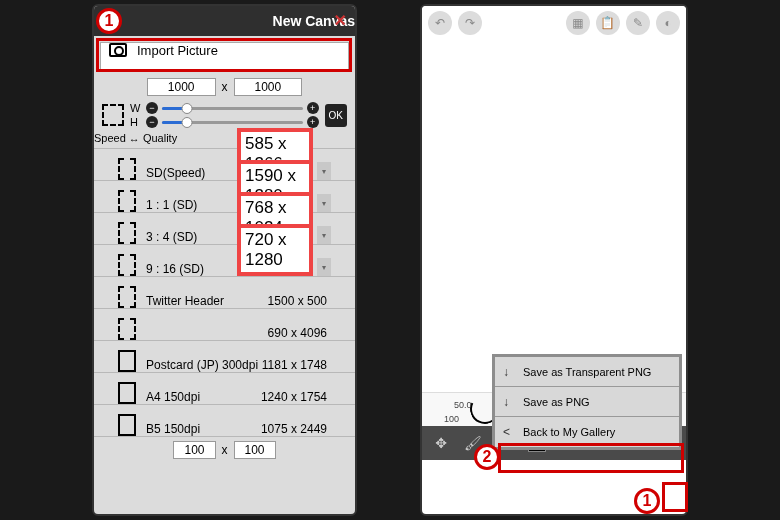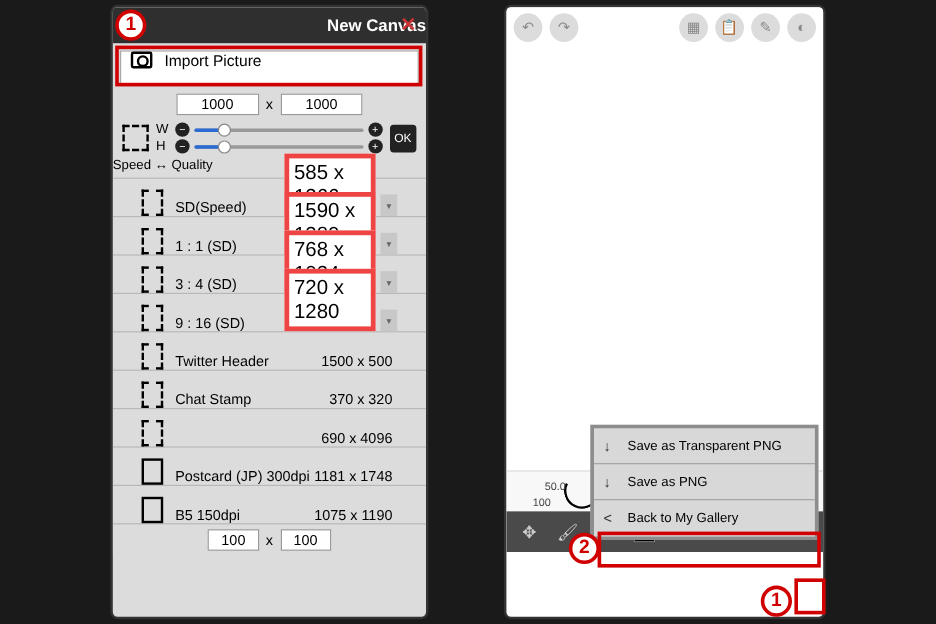--- a/index.html
+++ b/index.html
@@ -133,36 +133,36 @@
   </div>
 
   <div>
     <div class="preset">
         <div class="pbox"></div>
         <span class="pname">Twitter Header</span>
         <span class="psize-txt">1500 x 500</span>
       </div>
     <div class="preset">
         <div class="pbox"></div>
-        <span class="pname">Chat Stamp</span>
-        <span class="psize-txt">370 x 320</span>
-      </div>
-    <div class="preset">
-        <div class="pbox"></div>
         <span class="psize-txt">690 x 4096</span>
       </div>
     <div class="preset">
         <div class="pbox solid"></div>
         <span class="pname">Postcard (JP) 300dpi</span>
         <span class="psize-txt">1181 x 1748</span>
       </div>
     <div class="preset">
         <div class="pbox solid"></div>
+        <span class="pname">A4 150dpi</span>
+        <span class="psize-txt">1240 x 1754</span>
+      </div>
+    <div class="preset">
+        <div class="pbox solid"></div>
         <span class="pname">B5 150dpi</span>
-        <span class="psize-txt">1075 x 1190</span>
+        <span class="psize-txt">1075 x 2449</span>
       </div>
   </div>
 
   <div class="foot-dims">
     <span>100</span>
     <em style="font-style:normal;align-self:center">x</em>
     <span>100</span>
   </div>
 </div>
 

